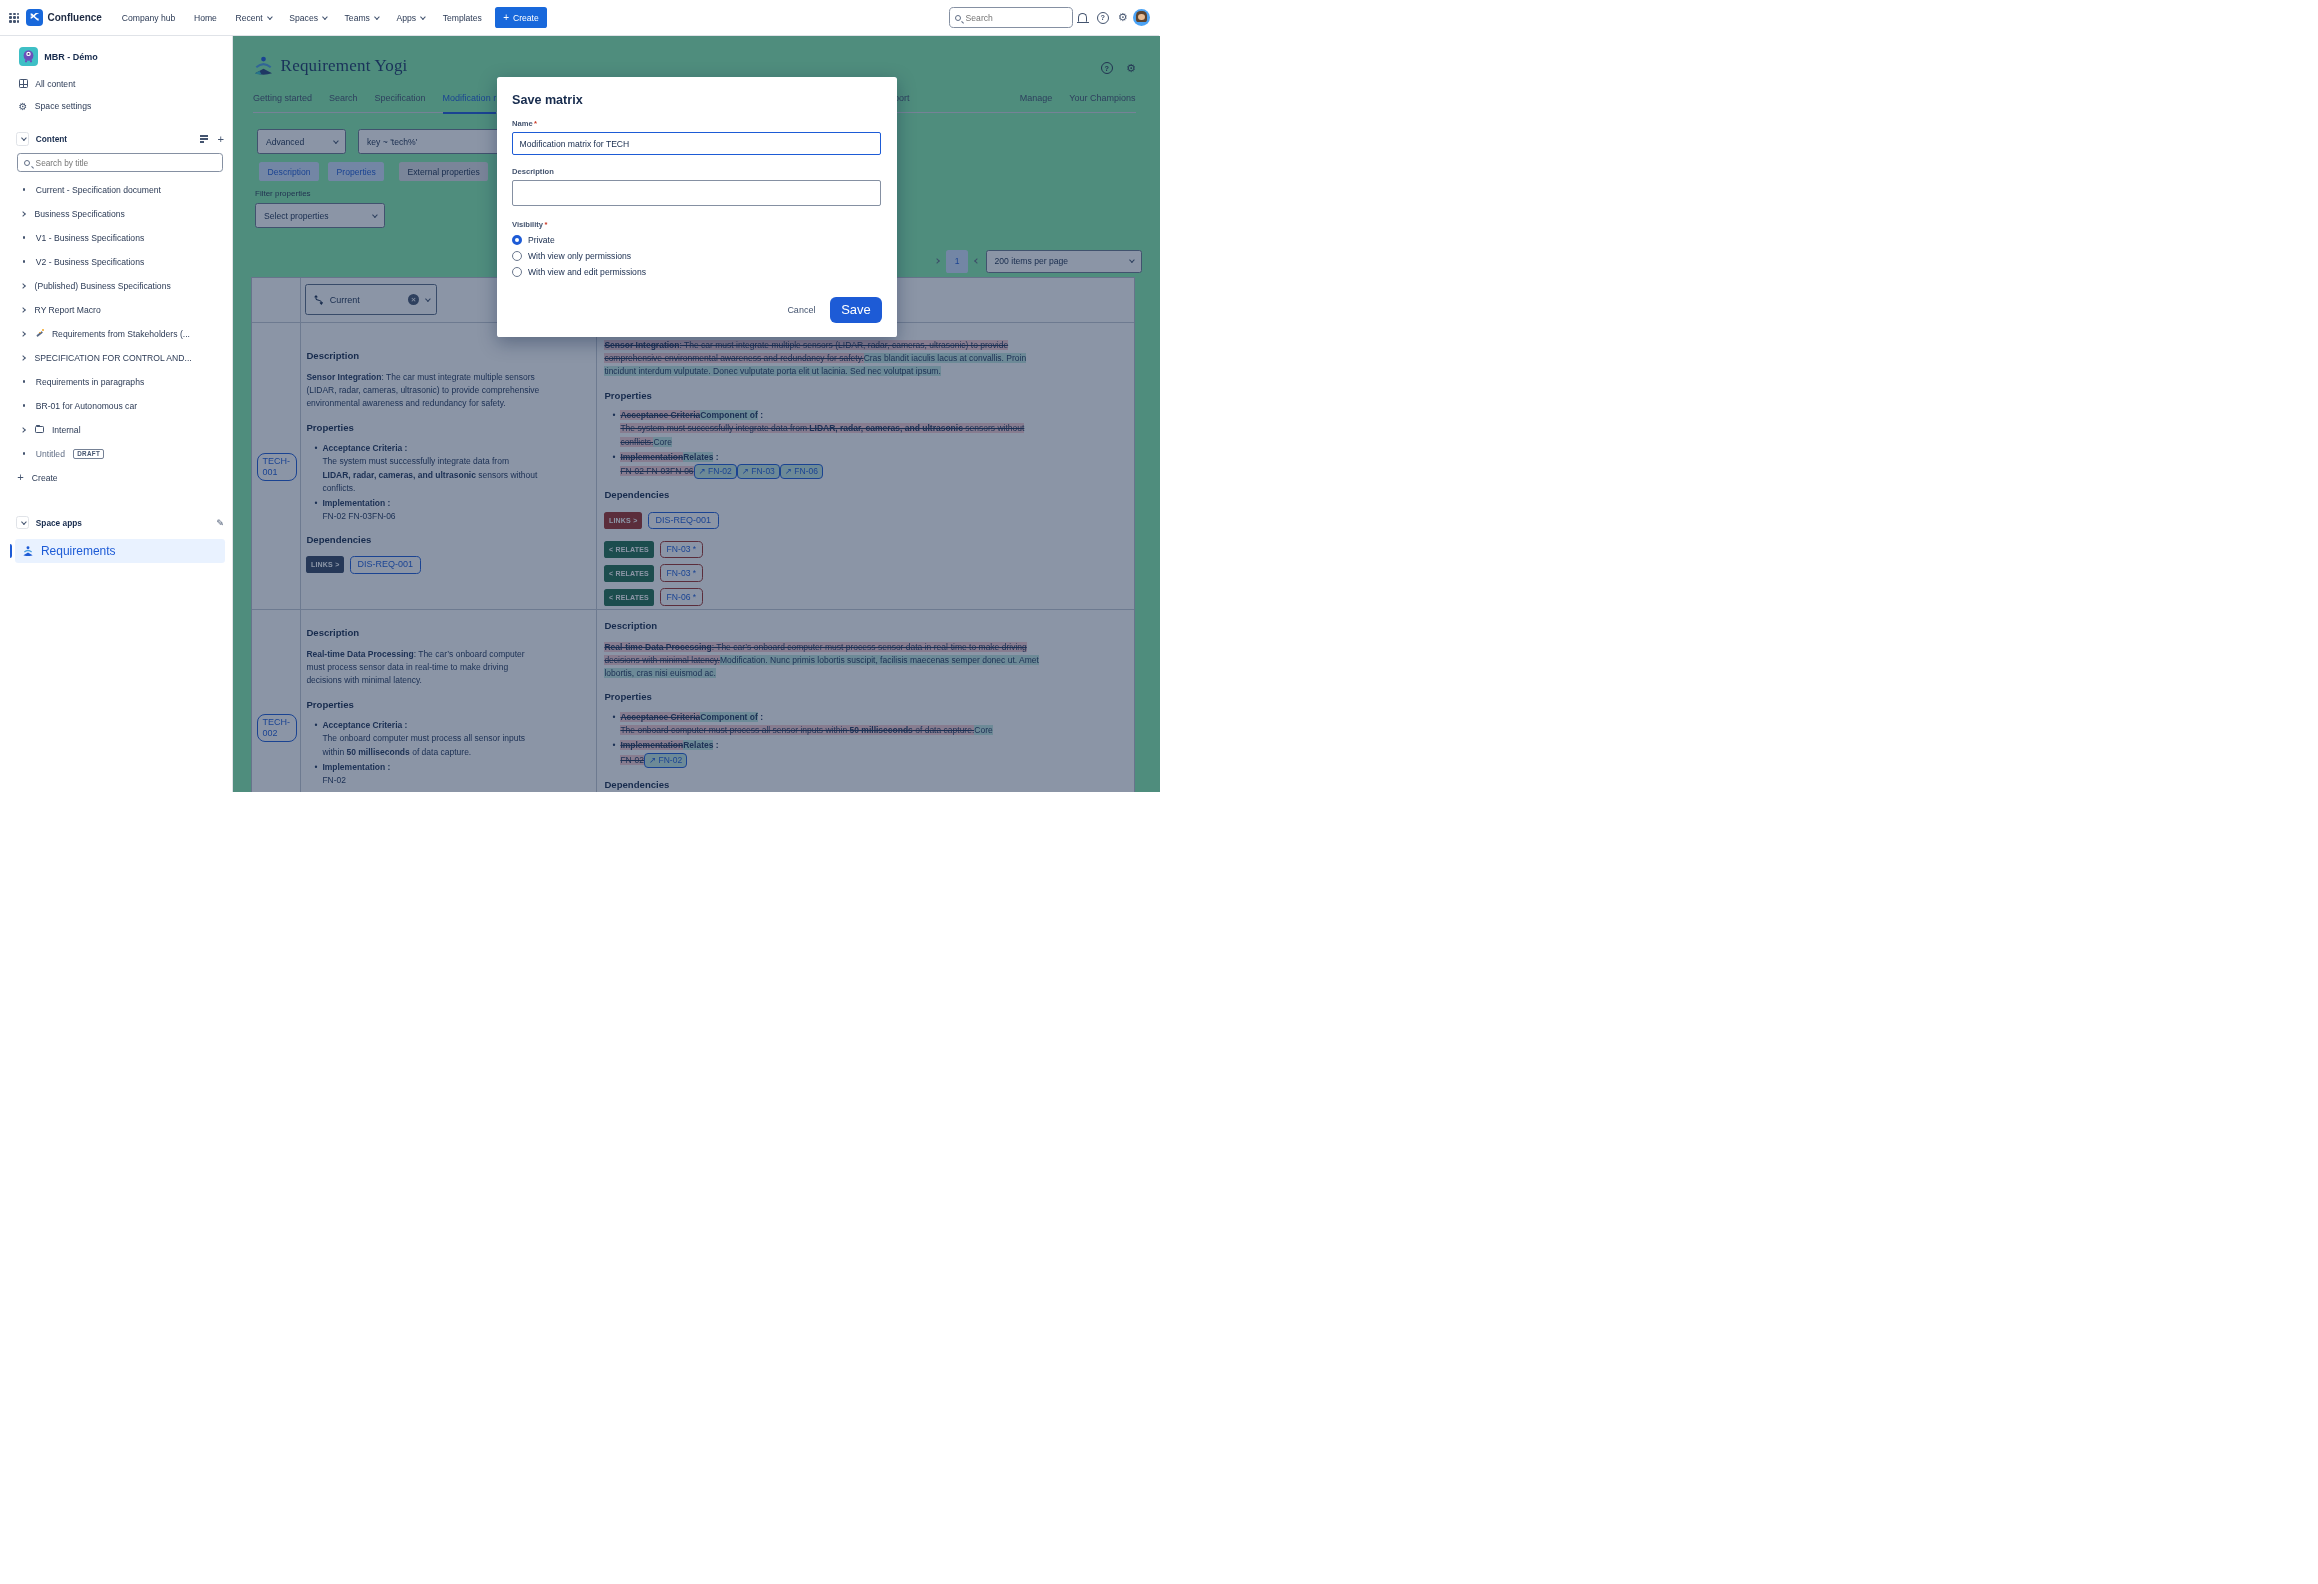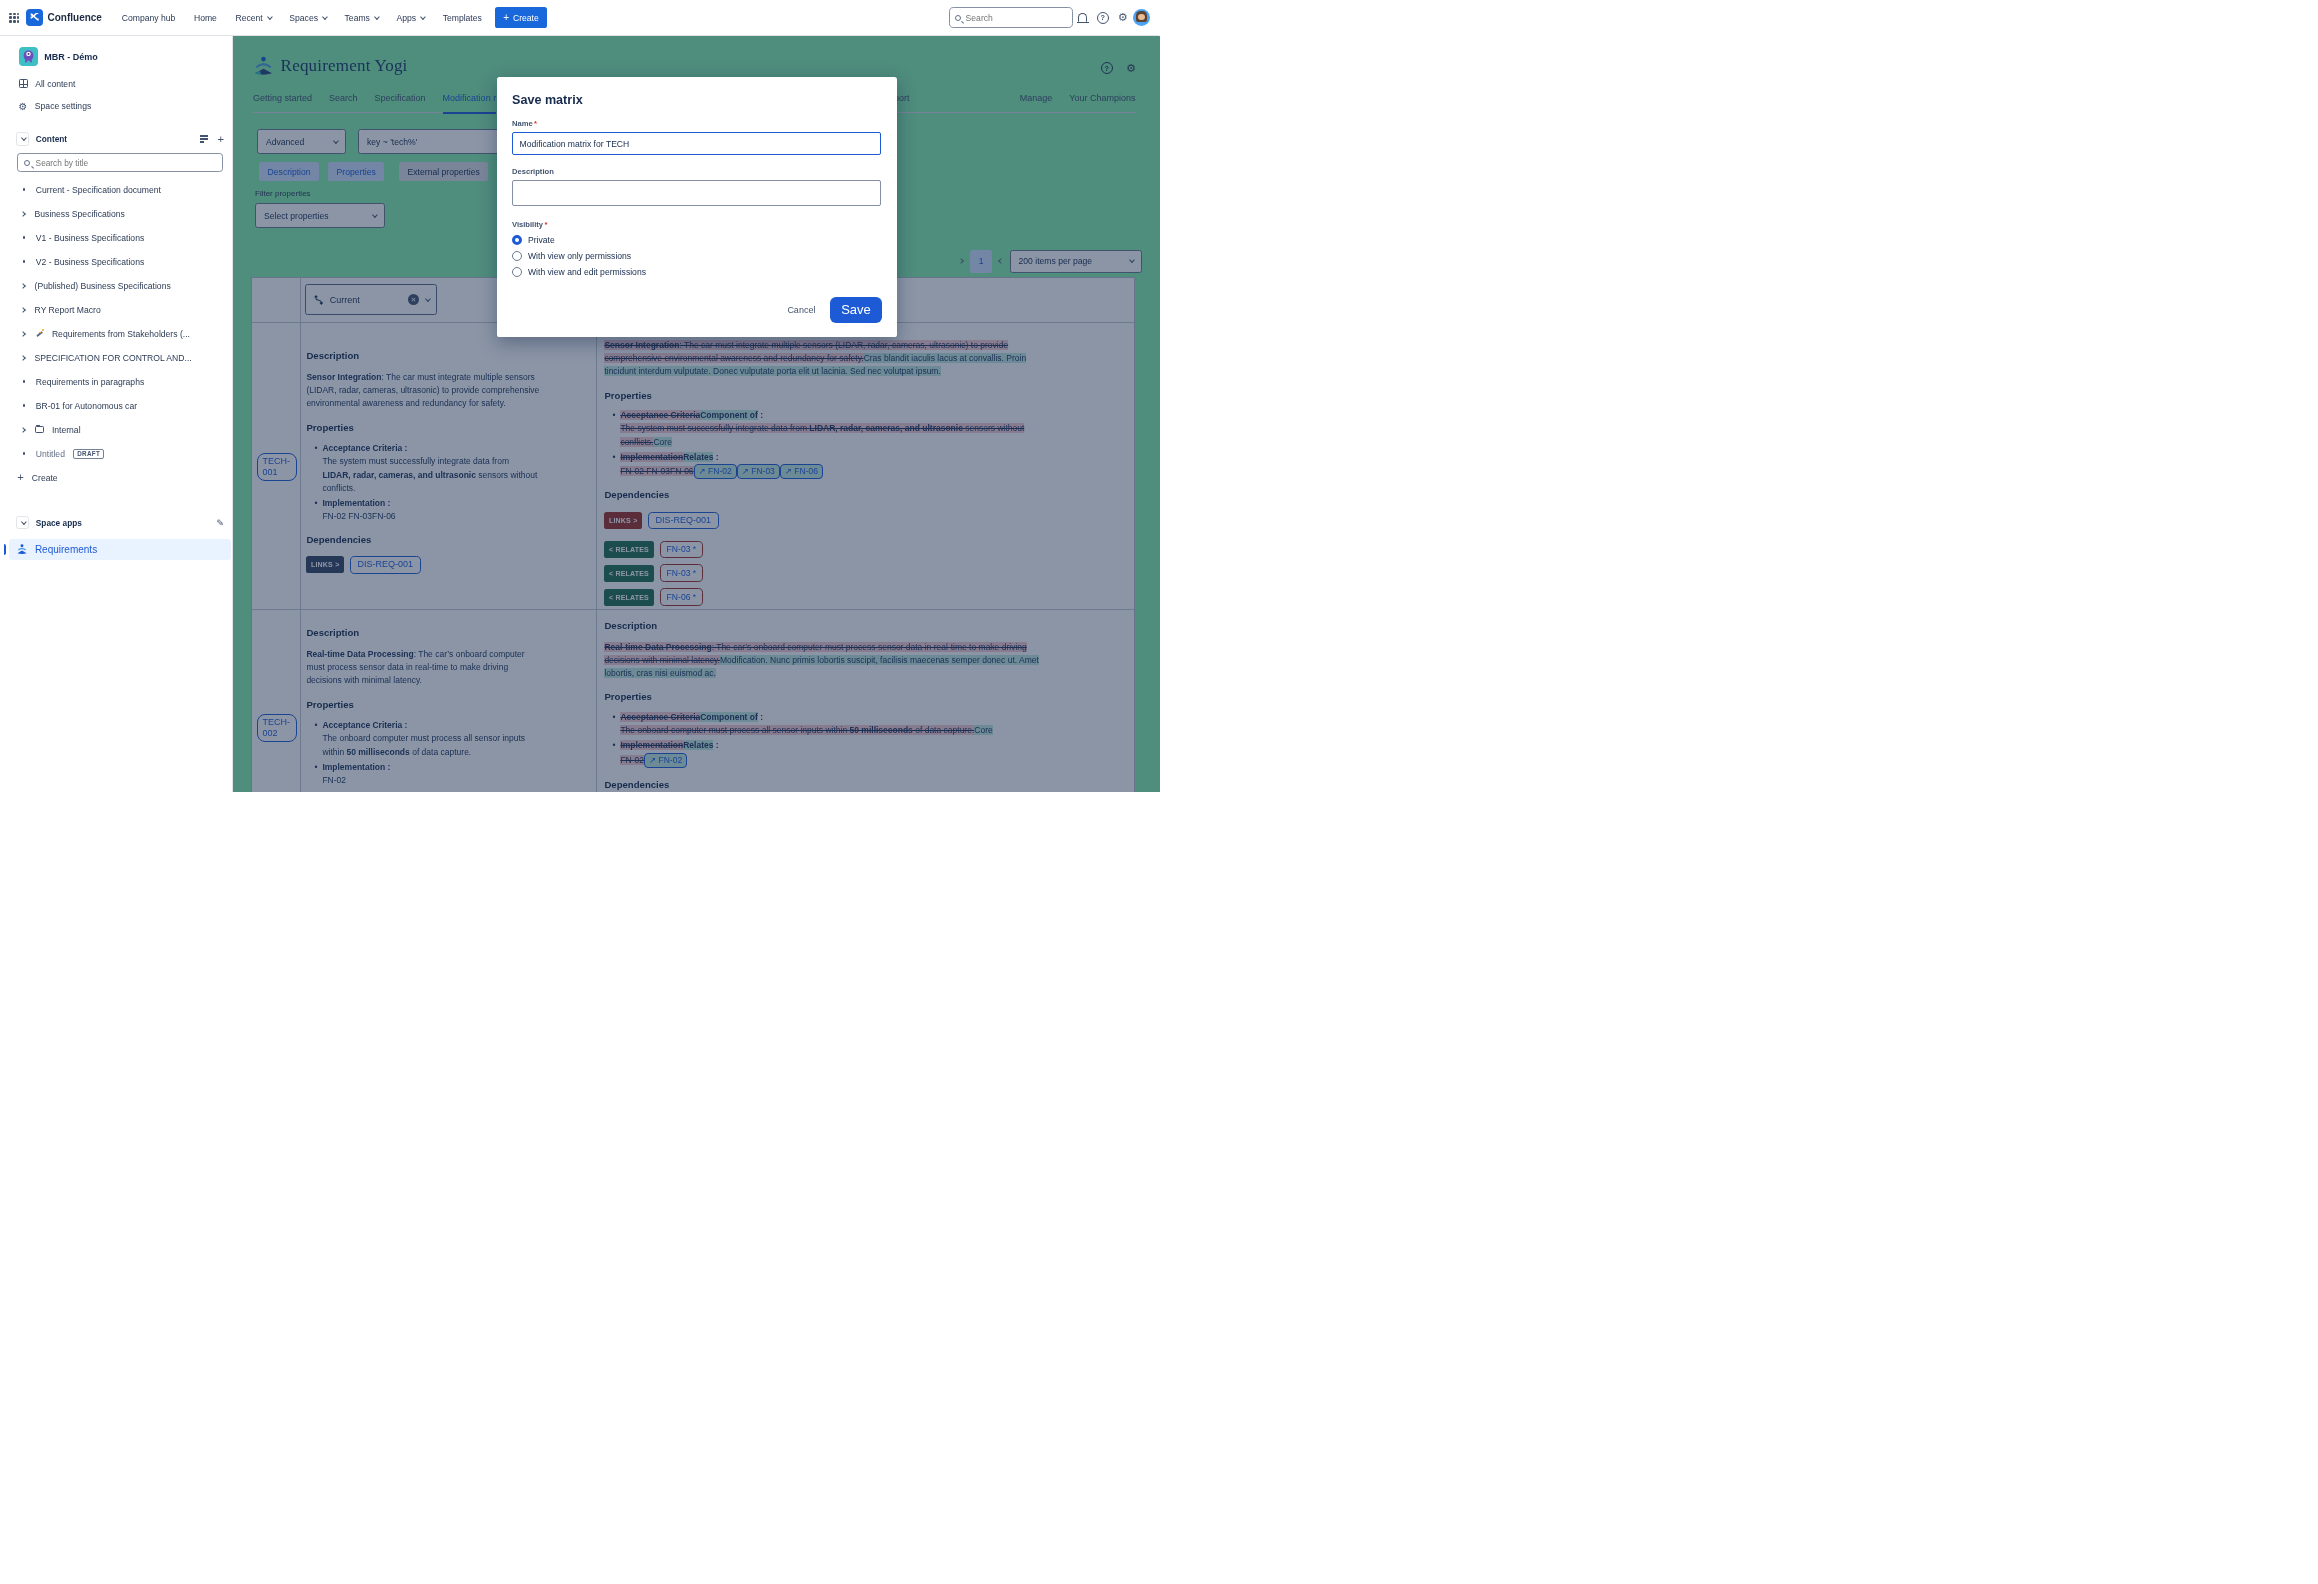--- a/index.html
+++ b/index.html
@@ -59,22 +59,22 @@
   .tchev { flex:none; margin:0 1.3px; }
   .folder { width:9.3px; height:7.3px; border:1px solid #44546F; border-radius:1.3px; position:relative; flex:none; }
   .folder::before { content:""; position:absolute; top:-2.3px; left:0; width:4px; height:1.3px; background:#44546F; border-radius:0.7px; }
   .wand { width:9.3px; height:9.3px; position:relative; flex:none; }
   .wand i { position:absolute; left:1.3px; top:4px; width:7.3px; height:1.6px; background:#5A6A85; transform:rotate(-38deg); border-radius:0.7px; }
   .wand b { position:absolute; width:2px; height:2px; background:#F5A623; border-radius:50%; }
   .wand b:nth-child(2){ right:0; top:0; } .wand b:nth-child(3){ right:3.3px; top:2.6px; width:1.3px; height:1.3px; }
   .draft { font-size:6.3px; font-weight:bold; border:0.7px solid #758195; border-radius:2px; padding:0.7px 3.3px; color:#44546F; letter-spacing:0.3px; }
   .muted { color:#626F86; }
   .space-apps { position:absolute; top:475px; left:0; right:0; }
-  .sel-row { display:flex; align-items:center; gap:7.3px; margin:4px 1px 0; padding:5.3px 6.6px; background:#E9F2FF;
-    border-radius:3.3px; color:#1D5BD6; font-size:10px; position:relative; cursor:pointer; }
+  .sel-row { display:flex; align-items:center; gap:7.3px; margin:4px 7px 0; padding:5.3px 6.6px; background:#E9F2FF;
+    border-radius:3.3px; color:#1D5BD6; font-size:12px; position:relative; cursor:pointer; }
   .sel-row::before { content:""; position:absolute; left:-5.3px; top:5.3px; bottom:5.3px; width:2.6px; background:#1D5BD6; border-radius:0 2px 2px 0; }
 
   
   .main { position:fixed; left:225px; top:36px; width:935px; height:756px; background:#86efac; overflow:hidden; }
   .dim { position:absolute; inset:0; background:rgba(23,43,77,.50); z-index:60; }
   .ry-head { position:absolute; left:28px; top:20px; display:flex; align-items:center; gap:6.6px; }
   .ry-title { font-family:"Liberation Serif", serif; font-size:17px; color:#1C3A66; letter-spacing:0.2px; }
   .main-icons { position:absolute; right:24px; top:26.4px; display:flex; gap:13.2px; }
   .tabs { position:absolute; left:28px; top:57px; right:24.5px; height:20px; border-bottom:1.3px solid #D5D9E0; display:flex; gap:17px; font-size:9px; color:#44546F; }
   .tab { padding-bottom:8px; cursor:pointer; white-space:nowrap; }
@@ -358,21 +358,21 @@
   <div class="abs" style="left:30px;top:153px;font-size:8px;color:#2B3A55">Filter properties</div>
   <div class="ctrl abs" style="left:30px;top:167px;width:130px;height:25px">
     <span>Select properties</span>
       <span class="chev"></span>
   </div>
 
   <div class="pag">
     <span class="chev right" style="border-color:#626F86"></span>
     <span class="pagebox">1</span>
     <span class="chev right" style="transform:rotate(135deg);border-color:#626F86"></span>
-    <div class="ctrl" style="width:132px;height:22.5px">
+    <div class="ctrl" style="width:156px;height:22.5px">
       <span>200 items per page</span>
         <span class="chev"></span>
     </div>
   </div>
 
   <div class="rtable">
     <div class="vline" style="left:48px"></div>
     <div class="vline" style="left:344px"></div>
     <div class="hline" style="top:44px"></div>
     <div class="hline" style="top:331px"></div>

